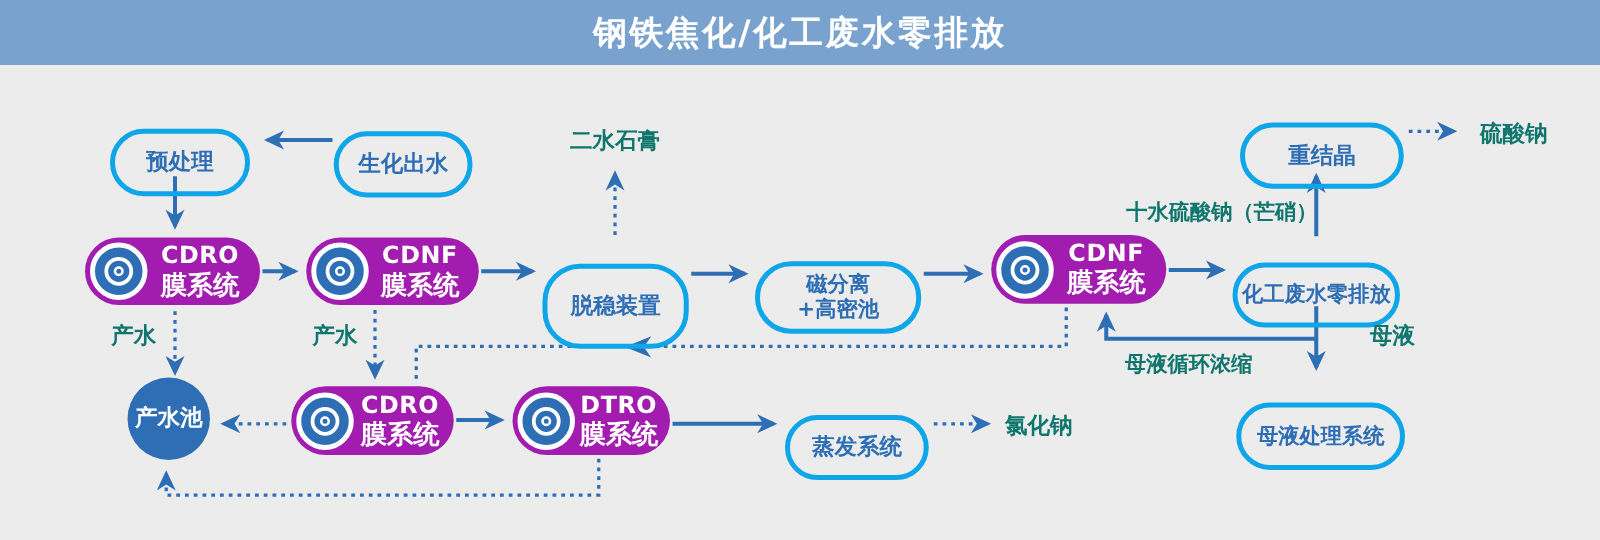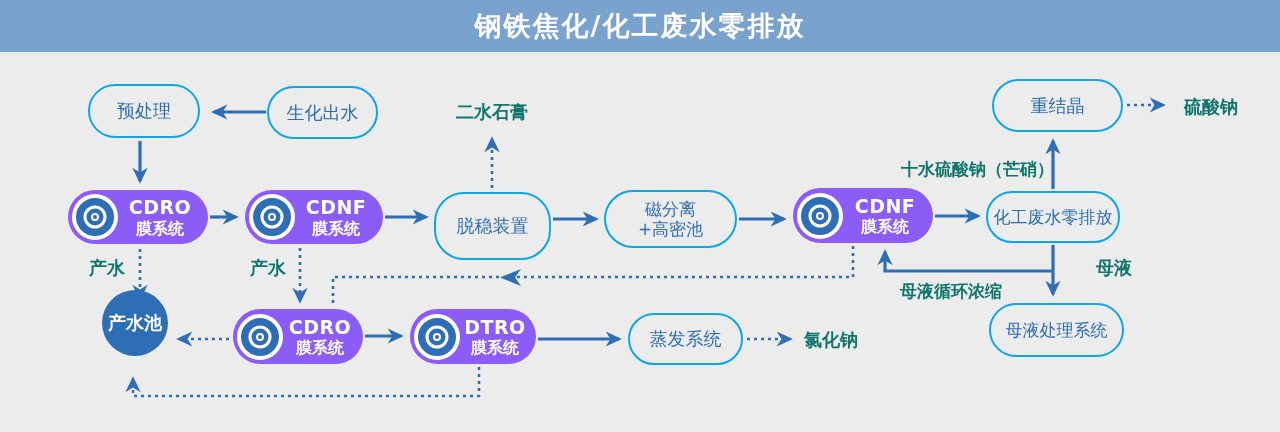--- a/index.html
+++ b/index.html
@@ -15,43 +15,43 @@
   .header .title{
     color:#ffffff;font-size:27px;font-weight:bold;letter-spacing:2px;
   }
   svg.connectors{position:absolute;left:0;top:0;width:1280px;height:432px;}
   .node{
     position:absolute;box-sizing:border-box;
     display:flex;align-items:center;justify-content:center;text-align:center;
     line-height:1.2;
   }
   .pill-white{
-    border:2px solid #0ea5e9;border-radius:30px;
-    color:#2d6eb5;font-weight:normal;font-size:18px;background:transparent;
+    border:4px solid #0ea5e9;border-radius:30px;
+    color:#2d6eb5;font-weight:bold;font-size:18px;background:transparent;margin-top:19px;
   }
   .pill-white.small-text{font-size:17px;}
   .pill-blue{
-    background:#8b5cf6;border-radius:30px;color:#ffffff;font-weight:bold;
+    background:#a21caf;border-radius:30px;color:#ffffff;font-weight:bold;
   }
   .disc{
     position:absolute;left:4px;top:50%;transform:translateY(-50%);
     width:38px;height:38px;border:4px solid #ffffff;border-radius:50%;
     background:#2d6eb5;
   }
   .disc::before{
     content:"";position:absolute;left:50%;top:50%;transform:translate(-50%,-50%);
     width:17px;height:17px;border:3px solid #ffffff;border-radius:50%;
   }
   .disc::after{
     content:"";position:absolute;left:50%;top:50%;transform:translate(-50%,-50%);
     width:4px;height:4px;border:2px solid #ffffff;border-radius:50%;
   }
   .pill-blue .txt{position:absolute;left:52px;right:8px;text-align:center;}
   .txt .l1{display:block;font-size:19px;letter-spacing:0.5px;}
-  .txt .l2{display:block;font-size:16px;}
+  .txt .l2{display:block;font-size:21px;}
   .txt2 span{display:block;font-size:17px;}
   .circle-node{
     border-radius:50%;background:#2d6eb5;color:#ffffff;
     font-weight:bold;font-size:18px;
   }
   .flow-label{
     position:absolute;color:#0f766e;font-weight:bold;font-size:18px;
     white-space:nowrap;
   }
   .flow-label.small{font-size:17px;}
@@ -133,21 +133,21 @@
   <span class="disc"></span>
   <span class="txt">
     <span class="l1">CDNF</span>
     <span class="l2">膜系统</span>
   </span>
 </div>
 <div class="node pill-white small-text" style="left:986px;top:191px;width:134px;height:52px;">
   <span>化工废水零排放</span>
 </div>
 
-<div class="node circle-node" style="left:102px;top:290px;width:66px;height:66px;">
+<div class="node circle-node" style="left:102px;top:302px;width:66px;height:66px;">
   <span>产水池</span>
 </div>
 <div class="node pill-blue" style="left:233px;top:309px;width:130px;height:55px;">
   <span class="disc"></span>
   <span class="txt">
     <span class="l1">CDRO</span>
     <span class="l2">膜系统</span>
   </span>
 </div>
 <div class="node pill-blue" style="left:410px;top:309px;width:126px;height:55px;">

